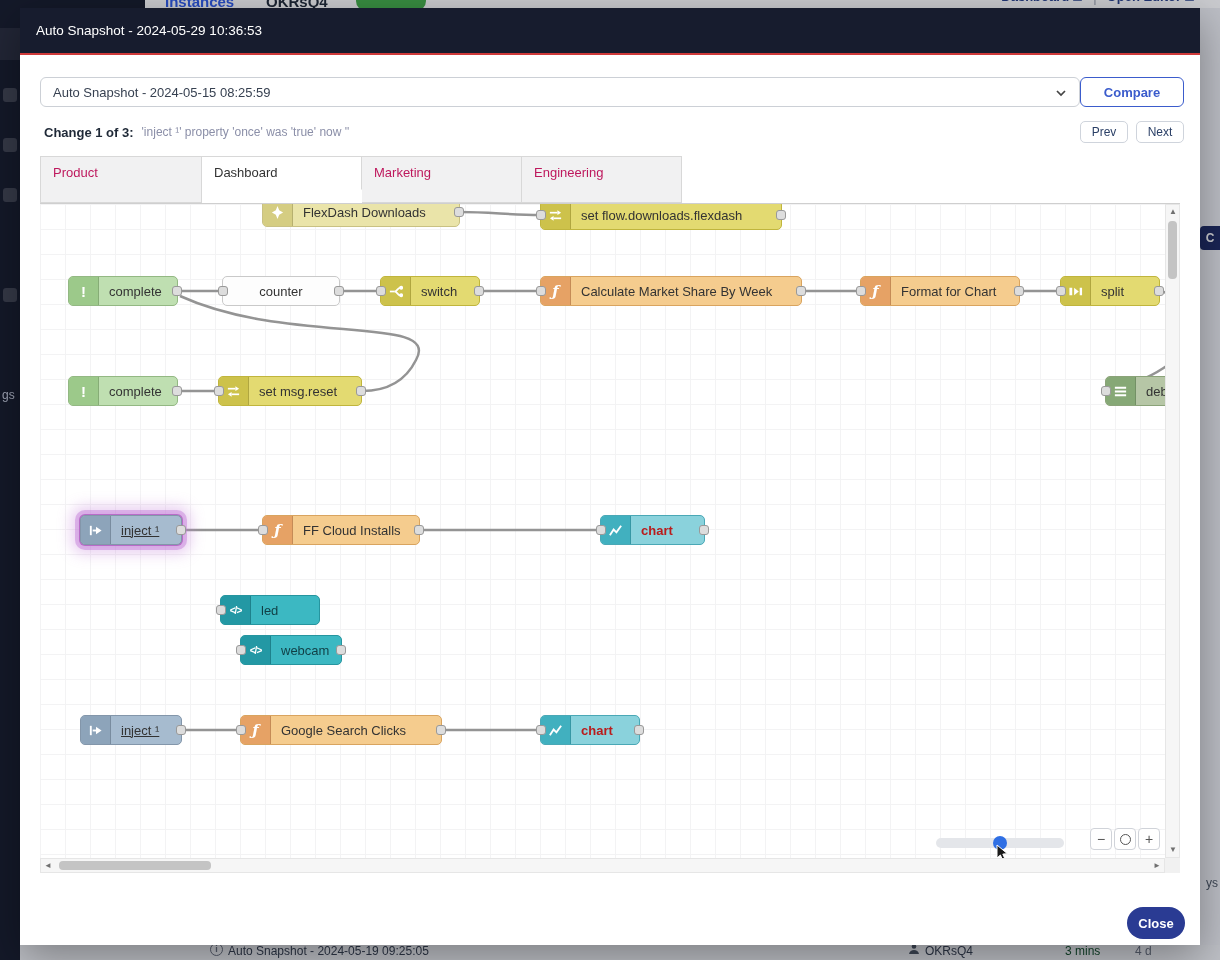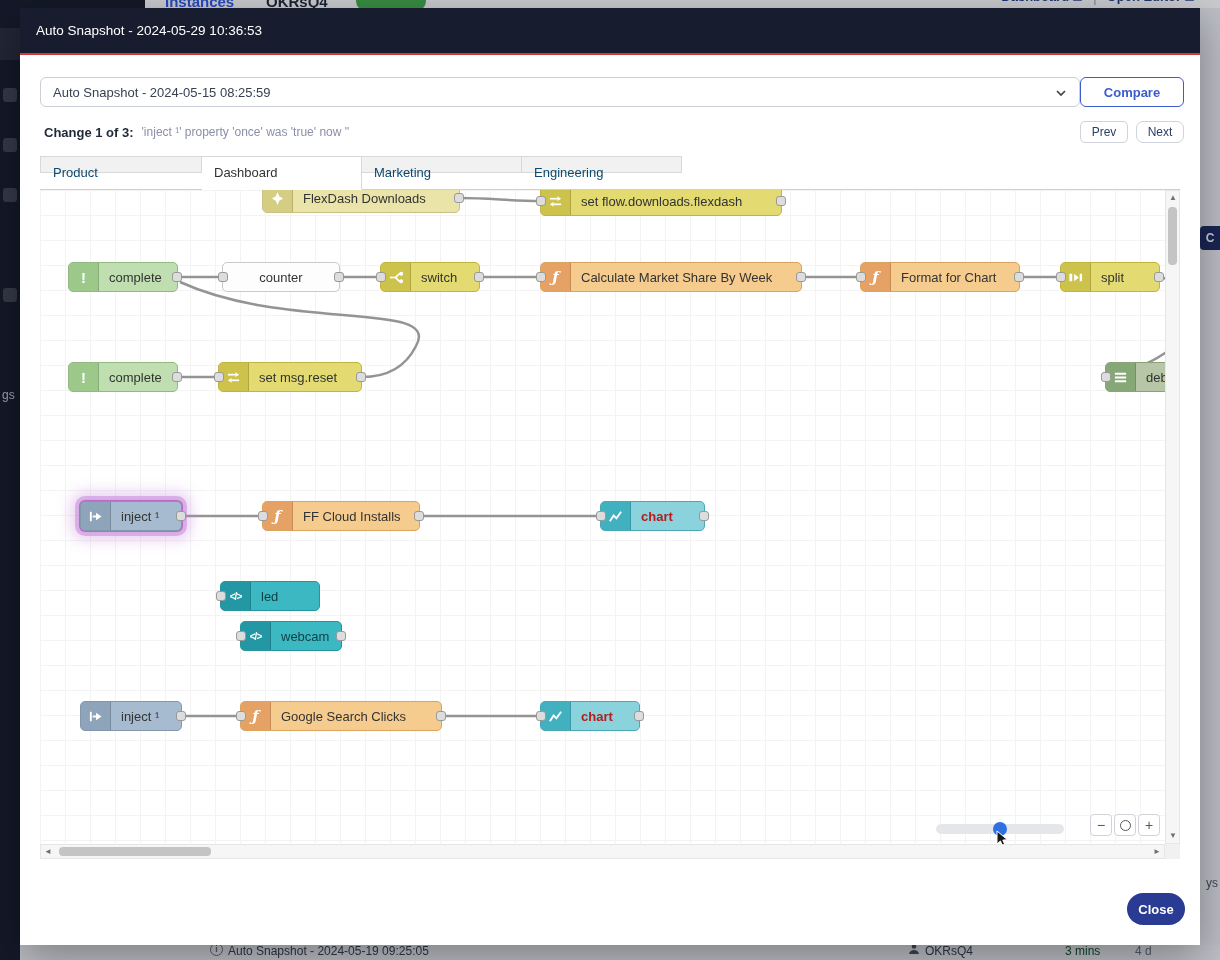--- a/index.html
+++ b/index.html
@@ -39,45 +39,45 @@
   .row1 { display:flex; gap:0; margin:22px 16px 0 20px; }
   .snap-select { flex:1; height:30px; border:1px solid #ccd0d6; border-radius:6px; display:flex; align-items:center; padding:0 12px; font-size:13px; color:#374151; position:relative; background:#fff; cursor:pointer; }
   .snap-select .chev { position:absolute; right:12px; top:9px; }
   .btn-outline { height:30px; width:104px; border:1px solid #3b5ccc; border-radius:6px; background:#fff; color:#3b5ccc; font-size:13px; font-weight:bold; display:flex; align-items:center; justify-content:center; cursor:pointer; }
 
   .row2 { display:flex; align-items:center; margin:14px 16px 0 24px; }
   .change-label { font-size:13px; color:#1f2937; font-weight:bold; }
   .change-detail { font-size:12px; color:#8b8fa8; margin-left:8px; }
   .row2 .spacer { flex:1; }
   .btn-small { height:22px; width:48px; border:1px solid #cfd4dc; border-radius:5px; background:#fff; color:#2a3f66; font-size:12px; display:flex; align-items:center; justify-content:center; cursor:pointer;margin-left:44px; }
-  .btn-small + .btn-small { margin-left:8px;border-radius:7px; }
+  .btn-small + .btn-small { margin-left:8px; }
 
   .tabs { display:flex; margin:13px 20px 0 20px; position:relative; z-index:2; }
-  .tab { height:17px; line-height:32px; padding-left:12px; font-size:13px; color:#0c4a6e; background:#f1f1f2; border:1px solid #d8d8d8; border-left:none; cursor:pointer; }
+  .tab { height:47px; line-height:32px; padding-left:12px; font-size:13px; color:#be185d; background:#f1f1f2; border:1px solid #d8d8d8; border-left:none; cursor:pointer; }
   .tab:first-child { border-left:1px solid #d8d8d8; width:162px; }
   .tab { width:160px; }
   .tab.active { background:#fff; color:#333; border-bottom:1px solid #fff; margin-bottom:-1px; height:34px; }
 
   .flow-wrap { position:relative; margin:0 20px; width:1140px; height:669px; border-top:1px solid #cfcfcf; flex:0 0 auto; }
   .canvas { position:absolute; left:0; top:0; width:1125px; height:654px; overflow:hidden; background:#fff;
     background-image:linear-gradient(#f3f3f4 1px, transparent 1px), linear-gradient(90deg,#f3f3f4 1px, transparent 1px);
     background-size:25px 25px; }
   .wires { position:absolute; left:0; top:0; }
   .wires path { stroke:#949494; stroke-width:2.5; fill:none; }
 
   
   .node { position:absolute; height:30px; border-radius:5px; border:1px solid; display:flex; align-items:center; font-size:13px; color:#333; cursor:pointer; }
   .node .icon { width:30px; align-self:stretch; display:flex; align-items:center; justify-content:center; border-right:1px solid rgba(0,0,0,.14); border-radius:4px 0 0 4px; color:#fff; font-weight:bold; flex:0 0 auto; }
   .node .icon svg { width:15px; height:15px; }
   .node .lbl { padding:0 10px; white-space:nowrap; overflow:hidden; }
   .node .lbl.center { width:100%; text-align:center; padding:0; }
   .port { position:absolute; width:10px; height:10px; background:#ddd; border:1px solid #999; border-radius:3px; top:50%; transform:translateY(-50%); }
   .pl { left:-5px; } .pr { right:-5px; }
 
-  .t-inject   { background:#a6bbcf; border-color:#8396aa; } .t-inject .icon { background:#8da4ba; }
+  .t-inject   { background:#a6bbcf; border-color:#8396aa;text-decoration:underline; } .t-inject .icon { background:#8da4ba; }
   .t-complete { background:#bfdfb1; border-color:#93b883; } .t-complete .icon { background:#9cc98a; font-size:15px; }
   .t-counter  { background:#fdfdfd; border-color:#c9c9c9; }
   .t-yellow   { background:#e3da71; border-color:#c0b53d; } .t-yellow .icon { background:#cdc24b; }
   .t-flexdash { background:#eae4a9; border-color:#c9c183; } .t-flexdash .icon { background:#d5cd82; }
   .t-function { background:#f5cc8e; border-color:#d9a45f; } .t-function .icon { background:#e6a265; font-family:"DejaVu Serif", serif; font-style:italic; font-size:15px; }
   .t-debug    { background:#b6c6a6; border-color:#8ba379; } .t-debug .icon { background:#86a876; }
   .t-chart    { background:#8ad2dc; border-color:#4aa8b6; color:#b91c1c;font-weight:bold; } .t-chart .icon { background:#41b0bf; }
   .t-device   { background:#3cb8c2; border-color:#26959f; color:#113f45; } .t-device .icon { background:#2398a4; font-size:10px; letter-spacing:-1px; }
   .node.selected { box-shadow:0 0 0 1px #b86cc8, 0 0 0 5px rgba(192,120,216,.45), 0 0 14px 9px rgba(192,120,216,.35); }
 

